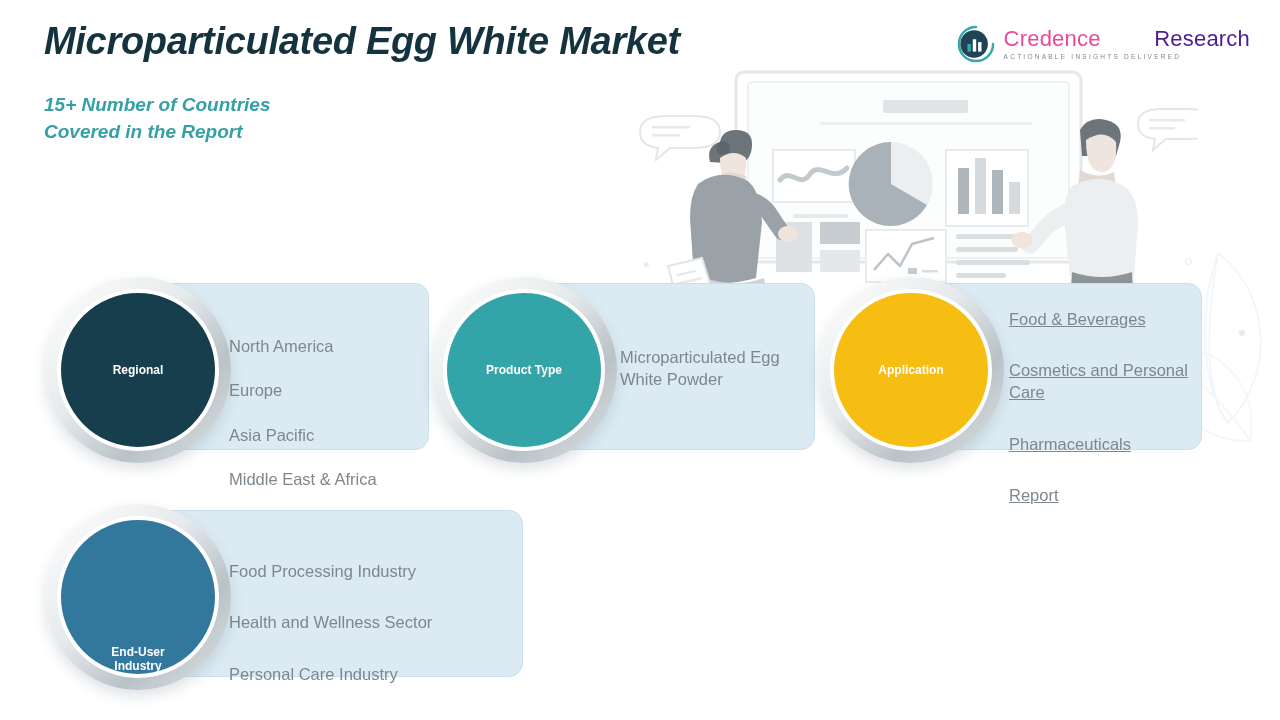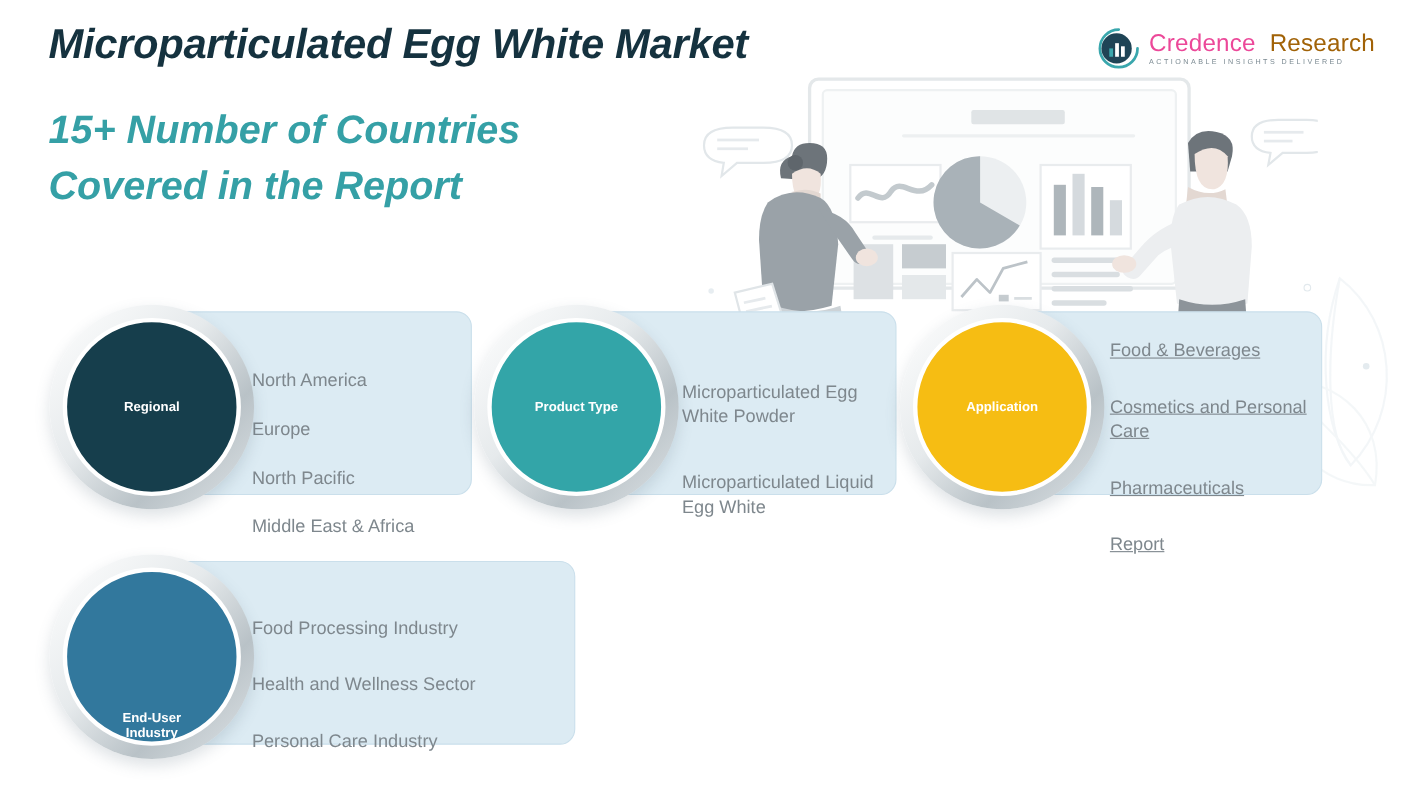--- a/index.html
+++ b/index.html
@@ -46,41 +46,41 @@
     font-size: 38px;
     font-weight: bold;
     font-style: italic;
     color: #15323f;
     letter-spacing: -0.3px;
     white-space: nowrap;
   }
   .subtitle {
     position: absolute;
     left: 44px; top: 92px;
-    font-size: 36px;
+    font-size: 19px;
     font-weight: bold;
     font-style: italic;
     color: #35a0a6;
     line-height: 1.42;
     white-space: nowrap;
   }
 
   
   .logo {
     position: absolute;
     right: 30px; top: 25px;
     display: flex;
     align-items: center;
     gap: 9px;
   }
   .logo-mark { width: 38px; height: 38px; flex: none; }
   .logo-text { display: flex; flex-direction: column; line-height: 1; }
   .logo-words { font-size: 22px; letter-spacing: .2px; white-space: nowrap; }
   .logo-words .w1 { color: #ec4899; }
-  .logo-words .w2 { color: #a16207; }
+  .logo-words .w2 { color: #4c1d95; margin-left: 41px; }
   .logo-tag {
     font-size: 6.5px;
     color: #7b8a92;
     letter-spacing: 2.25px;
     margin-top: 4px;
     white-space: nowrap;
     text-transform: uppercase;
   }
 
   
@@ -221,35 +221,34 @@
       </div>
       <div class="logo-tag">Actionable Insights Delivered</div>
     </div>
   </div>
 
   <div class="card">
     <div class="card-panel" style="left:148px; top:283px; width:281px; height:167px;"></div>
     <div class="card-list" style="left:229px; top:314px; width:200px;">
       <div class="li">North America</div>
       <div class="li">Europe</div>
-      <div class="li">North Pacific</div>
+      <div class="li">Asia Pacific</div>
       <div class="li">Middle East &amp; Africa</div>
     </div>
     <div class="circle-wrap" style="left:45px; top:277px; width:186px; height:186px;">
       <div class="circle-inner" style="width:162px; height:162px; background:#163e4c;">
         <span>Regional</span>
       </div>
     </div>
   </div>
 
   <div class="card">
     <div class="card-panel" style="left:534px; top:283px; width:281px; height:167px;"></div>
     <div class="card-list" style="left:620px; top:325px; width:190px;">
-      <div class="li" style="margin-bottom:17px;">Microparticulated Egg White Powder</div>
-      <div class="li">Microparticulated Liquid Egg White</div>
+      <div class="li" style="margin-bottom:6px;">Microparticulated Egg White Powder</div>
     </div>
     <div class="circle-wrap" style="left:431px; top:277px; width:186px; height:186px;">
       <div class="circle-inner" style="width:162px; height:162px; background:#33a5a8;">
         <span>Product Type</span>
       </div>
     </div>
   </div>
 
   <div class="card">
     <div class="card-panel" style="left:921px; top:283px; width:281px; height:167px;"></div>

